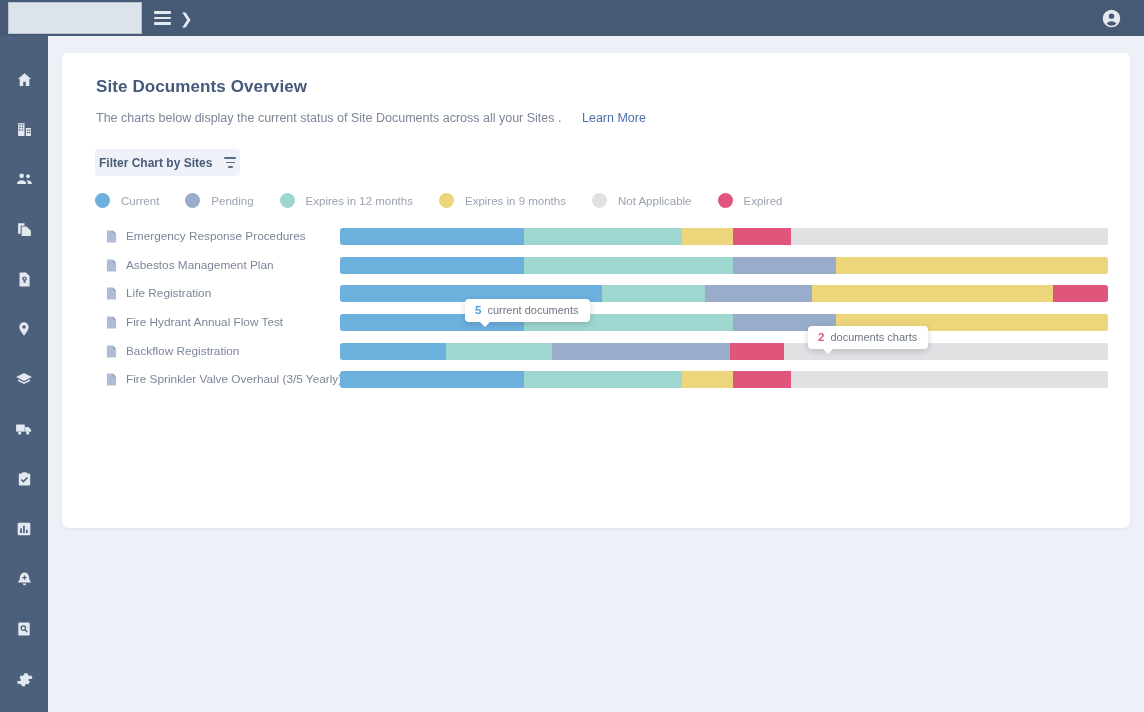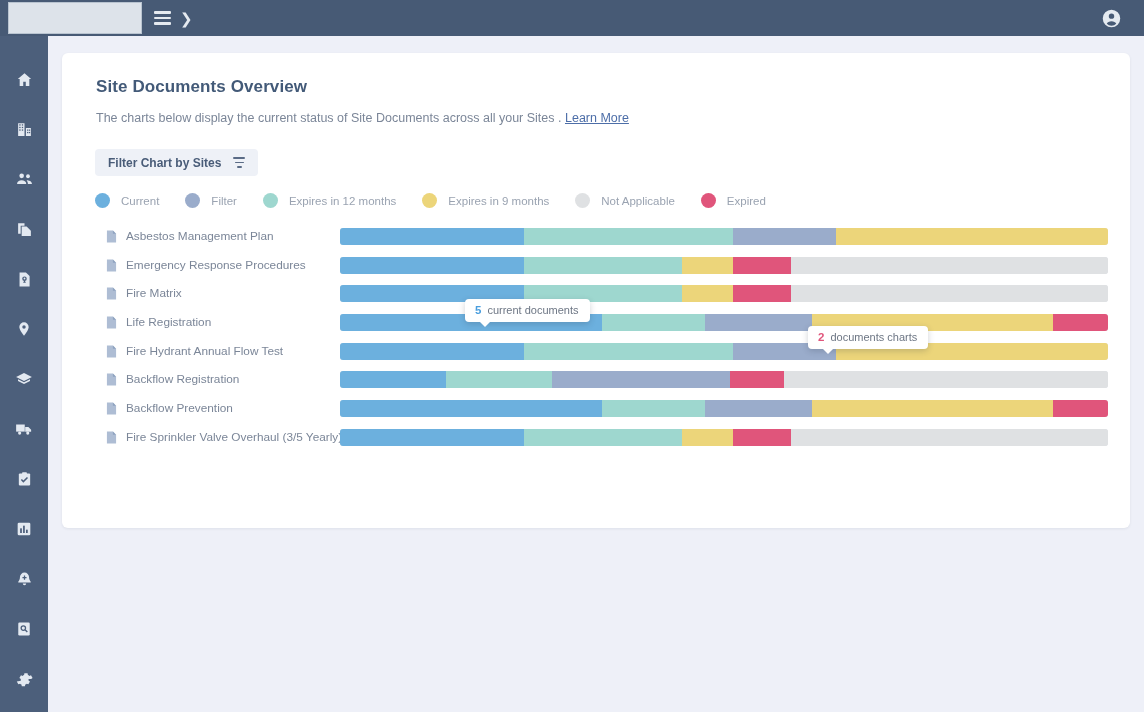--- a/index.html
+++ b/index.html
@@ -52,25 +52,25 @@
     box-shadow: 0 1px 3px rgba(40,50,70,.08);
   }
   .card-title {
     position: absolute; left: 34px; top: 24px;
     font-size: 17px; font-weight: bold; color: #435a78; letter-spacing: .1px;
   }
   .card-desc {
     position: absolute; left: 34px; top: 58px;
     font-size: 12.5px; color: #7b8698;
   }
-  .learn-more { color: #4d6ea8; text-decoration: underline; cursor: pointer; }
+  .learn-more { color: #4d6ea8; cursor: pointer; margin-left: 17px; }
 
   .filter-btn {
     position: absolute; left: 33px; top: 96px;
-    height: 27px; padding: 0 13px;
+    height: 27px; padding: 0 4px;
     background: #eef1f7; border-radius: 4px;
     display: flex; align-items: center; gap: 12px;
     font-size: 12px; color: #495c78; font-weight: bold; cursor: pointer;
   }
   .filter-icon { display: flex; flex-direction: column; gap: 2.5px; align-items: center; }
   .filter-icon i { display: block; background: #5a6b86; height: 1.7px; border-radius: 1px; }
   .filter-icon i:nth-child(1) { width: 12px; }
   .filter-icon i:nth-child(2) { width: 9px; }
   .filter-icon i:nth-child(3) { width: 5px; }
 
@@ -260,151 +260,123 @@
         </span>
       </div>
 
       <div class="legend" id="legend">
           <div class="legend-item">
             <span class="legend-dot" style="background: rgb(108, 176, 222);"></span>
             <span class="legend-label">Current</span>
           </div>
           <div class="legend-item">
             <span class="legend-dot" style="background: rgb(154, 172, 203);"></span>
-            <span class="legend-label">Filter</span>
+            <span class="legend-label">Pending</span>
           </div>
           <div class="legend-item">
             <span class="legend-dot" style="background: rgb(158, 215, 207);"></span>
             <span class="legend-label">Expires in 12 months</span>
           </div>
           <div class="legend-item">
             <span class="legend-dot" style="background: rgb(236, 213, 122);"></span>
             <span class="legend-label">Expires in 9 months</span>
           </div>
           <div class="legend-item">
             <span class="legend-dot" style="background: rgb(223, 225, 227);"></span>
             <span class="legend-label">Not Applicable</span>
           </div>
           <div class="legend-item">
             <span class="legend-dot" style="background: rgb(224, 85, 123);"></span>
             <span class="legend-label">Expired</span>
           </div>
         </div>
 
       <div class="chart" id="chart">
-          <div class="row">
-            <span class="row-icon"><svg width="11" height="13" viewBox="0 0 24 28" fill="#aebdd4">
-                <path d="M2 1h13l7 7v19H2z"></path>
-                <path d="M15 1l7 7h-7z" fill="#8fa3c0"></path>
-              </svg></span>
-            <span class="row-label">Asbestos Management Plan</span>
-            <div class="track">
-              <div class="seg" style="width: 24%; background: rgb(108, 176, 222);"></div>
-              <div class="seg" style="width: 27.2%; background: rgb(158, 215, 207);"></div>
-              <div class="seg" style="width: 13.4%; background: rgb(154, 172, 203);"></div>
-              <div class="seg" style="width: 35.4%; background: rgb(236, 213, 122);"></div>
-            </div>
-          </div>
           <div class="row">
             <span class="row-icon"><svg width="11" height="13" viewBox="0 0 24 28" fill="#aebdd4">
                 <path d="M2 1h13l7 7v19H2z"></path>
                 <path d="M15 1l7 7h-7z" fill="#8fa3c0"></path>
               </svg></span>
             <span class="row-label">Emergency Response Procedures</span>
             <div class="track">
               <div class="seg" style="width: 24%; background: rgb(108, 176, 222);"></div>
               <div class="seg" style="width: 20.5%; background: rgb(158, 215, 207);"></div>
               <div class="seg" style="width: 6.7%; background: rgb(236, 213, 122);"></div>
               <div class="seg" style="width: 7.5%; background: rgb(224, 85, 123);"></div>
               <div class="seg" style="width: 41.3%; background: rgb(223, 225, 227);"></div>
             </div>
           </div>
           <div class="row">
             <span class="row-icon"><svg width="11" height="13" viewBox="0 0 24 28" fill="#aebdd4">
                 <path d="M2 1h13l7 7v19H2z"></path>
                 <path d="M15 1l7 7h-7z" fill="#8fa3c0"></path>
               </svg></span>
-            <span class="row-label">Fire Matrix</span>
+            <span class="row-label">Asbestos Management Plan</span>
+            <div class="track">
+              <div class="seg" style="width: 24%; background: rgb(108, 176, 222);"></div>
+              <div class="seg" style="width: 27.2%; background: rgb(158, 215, 207);"></div>
+              <div class="seg" style="width: 13.4%; background: rgb(154, 172, 203);"></div>
+              <div class="seg" style="width: 35.4%; background: rgb(236, 213, 122);"></div>
+            </div>
+          </div>
+          <div class="row">
+            <span class="row-icon"><svg width="11" height="13" viewBox="0 0 24 28" fill="#aebdd4">
+                <path d="M2 1h13l7 7v19H2z"></path>
+                <path d="M15 1l7 7h-7z" fill="#8fa3c0"></path>
+              </svg></span>
+            <span class="row-label">Life Registration</span>
+            <div class="track">
+              <div class="seg" style="width: 34.1%; background: rgb(108, 176, 222);"></div>
+              <div class="seg" style="width: 13.4%; background: rgb(158, 215, 207);"></div>
+              <div class="seg" style="width: 13.9%; background: rgb(154, 172, 203);"></div>
+              <div class="seg" style="width: 31.5%; background: rgb(236, 213, 122);"></div>
+              <div class="seg" style="width: 7.1%; background: rgb(224, 85, 123);"></div>
+            </div>
+          </div>
+          <div class="row">
+            <span class="row-icon"><svg width="11" height="13" viewBox="0 0 24 28" fill="#aebdd4">
+                <path d="M2 1h13l7 7v19H2z"></path>
+                <path d="M15 1l7 7h-7z" fill="#8fa3c0"></path>
+              </svg></span>
+            <span class="row-label">Fire Hydrant Annual Flow Test</span>
+            <div class="track">
+              <div class="seg" style="width: 24%; background: rgb(108, 176, 222);"></div>
+              <div class="seg" style="width: 27.2%; background: rgb(158, 215, 207);"></div>
+              <div class="seg" style="width: 13.4%; background: rgb(154, 172, 203);"></div>
+              <div class="seg" style="width: 35.4%; background: rgb(236, 213, 122);"></div>
+            </div>
+          </div>
+          <div class="row">
+            <span class="row-icon"><svg width="11" height="13" viewBox="0 0 24 28" fill="#aebdd4">
+                <path d="M2 1h13l7 7v19H2z"></path>
+                <path d="M15 1l7 7h-7z" fill="#8fa3c0"></path>
+              </svg></span>
+            <span class="row-label">Backflow Registration</span>
+            <div class="track">
+              <div class="seg" style="width: 13.8%; background: rgb(108, 176, 222);"></div>
+              <div class="seg" style="width: 13.8%; background: rgb(158, 215, 207);"></div>
+              <div class="seg" style="width: 23.2%; background: rgb(154, 172, 203);"></div>
+              <div class="seg" style="width: 7%; background: rgb(224, 85, 123);"></div>
+              <div class="seg" style="width: 42.2%; background: rgb(223, 225, 227);"></div>
+            </div>
+          </div>
+          <div class="row">
+            <span class="row-icon"><svg width="11" height="13" viewBox="0 0 24 28" fill="#aebdd4">
+                <path d="M2 1h13l7 7v19H2z"></path>
+                <path d="M15 1l7 7h-7z" fill="#8fa3c0"></path>
+              </svg></span>
+            <span class="row-label">Fire Sprinkler Valve Overhaul (3/5 Yearly)</span>
             <div class="track">
               <div class="seg" style="width: 24%; background: rgb(108, 176, 222);"></div>
               <div class="seg" style="width: 20.5%; background: rgb(158, 215, 207);"></div>
               <div class="seg" style="width: 6.7%; background: rgb(236, 213, 122);"></div>
               <div class="seg" style="width: 7.5%; background: rgb(224, 85, 123);"></div>
               <div class="seg" style="width: 41.3%; background: rgb(223, 225, 227);"></div>
             </div>
           </div>
-          <div class="row">
-            <span class="row-icon"><svg width="11" height="13" viewBox="0 0 24 28" fill="#aebdd4">
-                <path d="M2 1h13l7 7v19H2z"></path>
-                <path d="M15 1l7 7h-7z" fill="#8fa3c0"></path>
-              </svg></span>
-            <span class="row-label">Life Registration</span>
-            <div class="track">
-              <div class="seg" style="width: 34.1%; background: rgb(108, 176, 222);"></div>
-              <div class="seg" style="width: 13.4%; background: rgb(158, 215, 207);"></div>
-              <div class="seg" style="width: 13.9%; background: rgb(154, 172, 203);"></div>
-              <div class="seg" style="width: 31.5%; background: rgb(236, 213, 122);"></div>
-              <div class="seg" style="width: 7.1%; background: rgb(224, 85, 123);"></div>
-            </div>
-          </div>
-          <div class="row">
-            <span class="row-icon"><svg width="11" height="13" viewBox="0 0 24 28" fill="#aebdd4">
-                <path d="M2 1h13l7 7v19H2z"></path>
-                <path d="M15 1l7 7h-7z" fill="#8fa3c0"></path>
-              </svg></span>
-            <span class="row-label">Fire Hydrant Annual Flow Test</span>
-            <div class="track">
-              <div class="seg" style="width: 24%; background: rgb(108, 176, 222);"></div>
-              <div class="seg" style="width: 27.2%; background: rgb(158, 215, 207);"></div>
-              <div class="seg" style="width: 13.4%; background: rgb(154, 172, 203);"></div>
-              <div class="seg" style="width: 35.4%; background: rgb(236, 213, 122);"></div>
-            </div>
-          </div>
-          <div class="row">
-            <span class="row-icon"><svg width="11" height="13" viewBox="0 0 24 28" fill="#aebdd4">
-                <path d="M2 1h13l7 7v19H2z"></path>
-                <path d="M15 1l7 7h-7z" fill="#8fa3c0"></path>
-              </svg></span>
-            <span class="row-label">Backflow Registration</span>
-            <div class="track">
-              <div class="seg" style="width: 13.8%; background: rgb(108, 176, 222);"></div>
-              <div class="seg" style="width: 13.8%; background: rgb(158, 215, 207);"></div>
-              <div class="seg" style="width: 23.2%; background: rgb(154, 172, 203);"></div>
-              <div class="seg" style="width: 7%; background: rgb(224, 85, 123);"></div>
-              <div class="seg" style="width: 42.2%; background: rgb(223, 225, 227);"></div>
-            </div>
-          </div>
-          <div class="row">
-            <span class="row-icon"><svg width="11" height="13" viewBox="0 0 24 28" fill="#aebdd4">
-                <path d="M2 1h13l7 7v19H2z"></path>
-                <path d="M15 1l7 7h-7z" fill="#8fa3c0"></path>
-              </svg></span>
-            <span class="row-label">Backflow Prevention</span>
-            <div class="track">
-              <div class="seg" style="width: 34.1%; background: rgb(108, 176, 222);"></div>
-              <div class="seg" style="width: 13.4%; background: rgb(158, 215, 207);"></div>
-              <div class="seg" style="width: 13.9%; background: rgb(154, 172, 203);"></div>
-              <div class="seg" style="width: 31.5%; background: rgb(236, 213, 122);"></div>
-              <div class="seg" style="width: 7.1%; background: rgb(224, 85, 123);"></div>
-            </div>
-          </div>
-          <div class="row">
-            <span class="row-icon"><svg width="11" height="13" viewBox="0 0 24 28" fill="#aebdd4">
-                <path d="M2 1h13l7 7v19H2z"></path>
-                <path d="M15 1l7 7h-7z" fill="#8fa3c0"></path>
-              </svg></span>
-            <span class="row-label">Fire Sprinkler Valve Overhaul (3/5 Yearly)</span>
-            <div class="track">
-              <div class="seg" style="width: 24%; background: rgb(108, 176, 222);"></div>
-              <div class="seg" style="width: 20.5%; background: rgb(158, 215, 207);"></div>
-              <div class="seg" style="width: 6.7%; background: rgb(236, 213, 122);"></div>
-              <div class="seg" style="width: 7.5%; background: rgb(224, 85, 123);"></div>
-              <div class="seg" style="width: 41.3%; background: rgb(223, 225, 227);"></div>
-            </div>
-          </div>
         </div>
 
       <div class="tooltip" id="tip-current">
         <span class="tnum" style="color: rgb(74, 158, 222);">5</span>
         <span>current documents</span>
       </div>
       <div class="tooltip" id="tip-expired">
         <span class="tnum" style="color: rgb(224, 85, 123);">2</span>
         <span>documents charts</span>
       </div>

